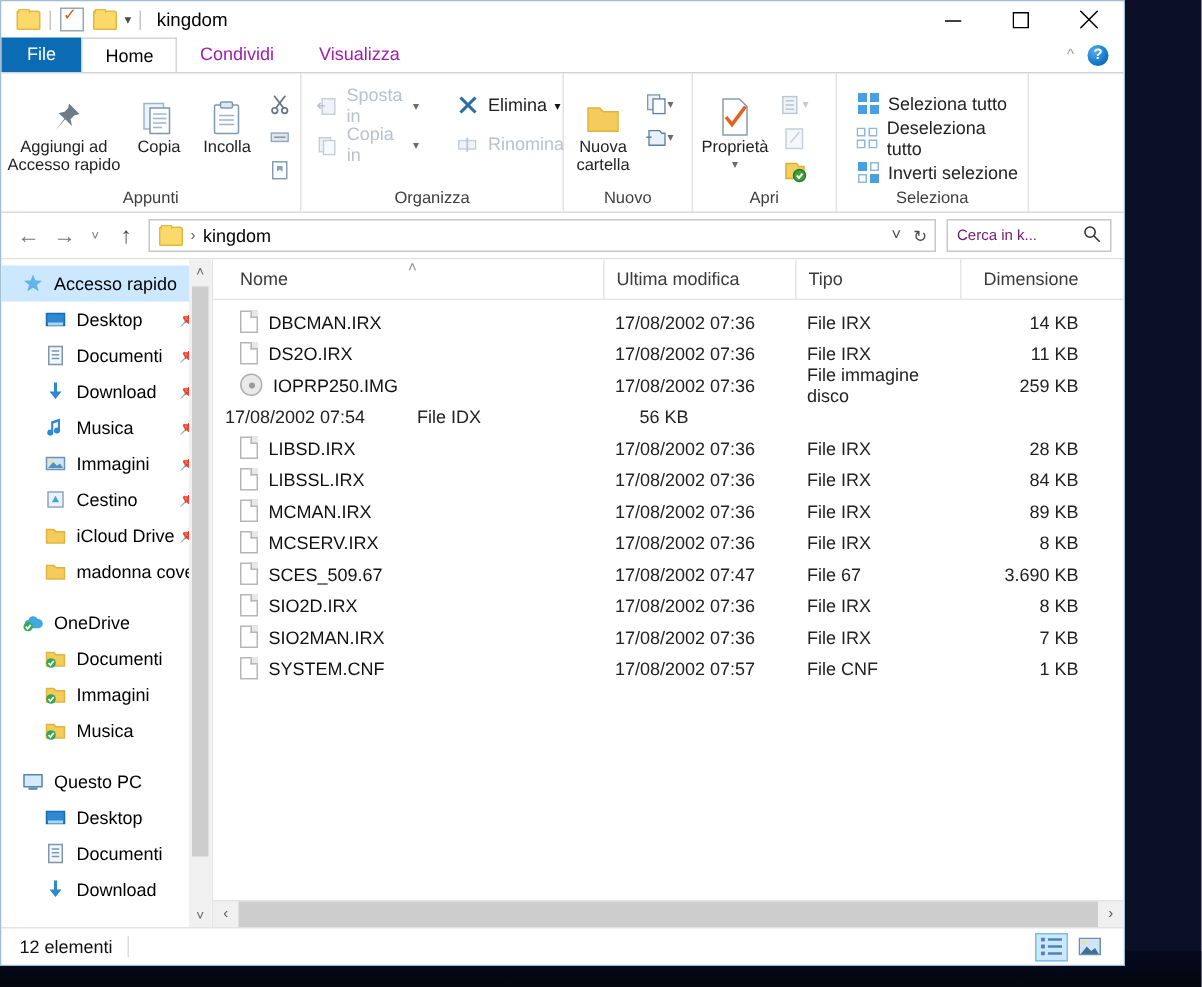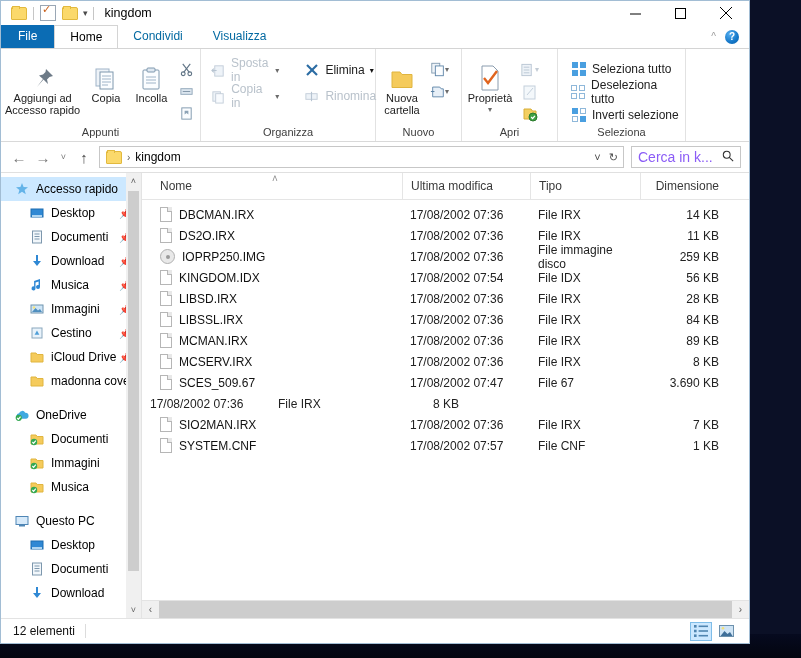--- a/index.html
+++ b/index.html
@@ -73,21 +73,21 @@
   .winbtn.close { width: 46px; }
   .winbtn svg { display:block; }
 
   
   .tabstrip {
     height: 23px; display:flex; align-items:flex-end; background:#ffffff;
     position: relative; flex:none;
   }
   .tab {
     height: 23px; line-height: 23px; padding: 0 15px;
-    font-size: 12px; color: #0369a1; background: transparent;
+    font-size: 12px; color: #a21caf; background: transparent;
     box-sizing: border-box;
   }
   .tab.file { background:#0b6cb4; color:#fff; padding: 0 17px; }
   .tab.active {
     background:#ffffff; color:#000;
     border-left:1px solid #d4d4d4; border-right:1px solid #d4d4d4; border-top:1px solid #d4d4d4;
   }
   .tabstrip-right {
     margin-left:auto; display:flex; align-items:center; gap:9px;
     padding-right: 10px; height: 23px;
@@ -149,21 +149,21 @@
   }
   .addr-crumb { font-size:12px; color:#000; }
   .addr-sep { font-size:10px; color:#5a5a5a; }
   .addr-right { margin-left:auto; display:flex; align-items:center; gap:8px; padding-right:5px; }
   .addr-right span { color:#4a4a4a; font-size:11px; }
   .searchfield {
     width:110px; height:22px; border:1px solid #c7c7c7; background:#fff;
     display:flex; align-items:center; justify-content:space-between;
     padding:0 6px; margin-left:7px; box-sizing:border-box;
   }
-  .searchfield .ph { font-size:14px; color:#8b5cf6; }
+  .searchfield .ph { font-size:10px; color:#701a75; }
 
   
   .body {
     flex:1; display:flex; min-height:0;
     border-top:1px solid #e0e0e0;
   }
 
   
   .navpane {
     width: 140px; background:#ffffff; position:relative;
@@ -795,92 +795,92 @@
             <span class="imgicon">
                 <i></i>
               </span>
             <span>IOPRP250.IMG</span>
           </div>
           <div class="c-date">17/08/2002 07:36</div>
           <div class="c-type">File immagine disco</div>
           <div class="c-size">259 KB</div>
         </div>
         <div class="frow">
+          <div class="c-date">17/08/2002 07:54</div>
+          <div class="c-type">File IDX</div>
+          <div class="c-size">56 KB</div>
+        </div>
+        <div class="frow">
           <div class="c-name">
             <span class="fileicon">
                 <span class="sheet"></span>
                 <span class="fold"></span>
               </span>
-            <span>KINGDOM.IDX</span>
-          </div>
-          <div class="c-date">17/08/2002 07:54</div>
-          <div class="c-type">File IDX</div>
-          <div class="c-size">56 KB</div>
+            <span>LIBSD.IRX</span>
+          </div>
+          <div class="c-date">17/08/2002 07:36</div>
+          <div class="c-type">File IRX</div>
+          <div class="c-size">28 KB</div>
         </div>
         <div class="frow">
           <div class="c-name">
             <span class="fileicon">
                 <span class="sheet"></span>
                 <span class="fold"></span>
               </span>
-            <span>LIBSD.IRX</span>
+            <span>LIBSSL.IRX</span>
           </div>
           <div class="c-date">17/08/2002 07:36</div>
           <div class="c-type">File IRX</div>
-          <div class="c-size">28 KB</div>
+          <div class="c-size">84 KB</div>
         </div>
         <div class="frow">
           <div class="c-name">
             <span class="fileicon">
                 <span class="sheet"></span>
                 <span class="fold"></span>
               </span>
-            <span>LIBSSL.IRX</span>
+            <span>MCMAN.IRX</span>
           </div>
           <div class="c-date">17/08/2002 07:36</div>
           <div class="c-type">File IRX</div>
-          <div class="c-size">84 KB</div>
+          <div class="c-size">89 KB</div>
         </div>
         <div class="frow">
           <div class="c-name">
             <span class="fileicon">
                 <span class="sheet"></span>
                 <span class="fold"></span>
               </span>
-            <span>MCMAN.IRX</span>
+            <span>MCSERV.IRX</span>
           </div>
           <div class="c-date">17/08/2002 07:36</div>
           <div class="c-type">File IRX</div>
-          <div class="c-size">89 KB</div>
+          <div class="c-size">8 KB</div>
         </div>
         <div class="frow">
           <div class="c-name">
             <span class="fileicon">
                 <span class="sheet"></span>
                 <span class="fold"></span>
               </span>
-            <span>MCSERV.IRX</span>
-          </div>
-          <div class="c-date">17/08/2002 07:36</div>
-          <div class="c-type">File IRX</div>
-          <div class="c-size">8 KB</div>
+            <span>SCES_509.67</span>
+          </div>
+          <div class="c-date">17/08/2002 07:47</div>
+          <div class="c-type">File 67</div>
+          <div class="c-size">3.690 KB</div>
         </div>
         <div class="frow">
           <div class="c-name">
             <span class="fileicon">
                 <span class="sheet"></span>
                 <span class="fold"></span>
               </span>
-            <span>SCES_509.67</span>
-          </div>
-          <div class="c-date">17/08/2002 07:47</div>
-          <div class="c-type">File 67</div>
-          <div class="c-size">3.690 KB</div>
-        </div>
-        <div class="frow">
+            <span>SIO2D.IRX</span>
+          </div>
           <div class="c-date">17/08/2002 07:36</div>
           <div class="c-type">File IRX</div>
           <div class="c-size">8 KB</div>
         </div>
         <div class="frow">
           <div class="c-name">
             <span class="fileicon">
                 <span class="sheet"></span>
                 <span class="fold"></span>
               </span>

